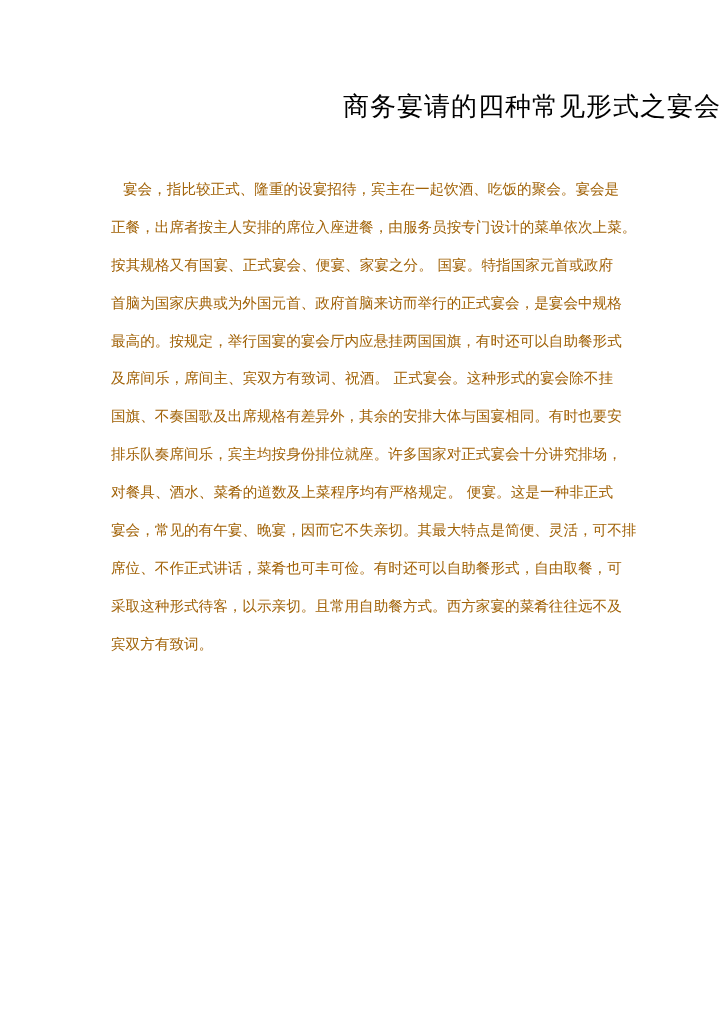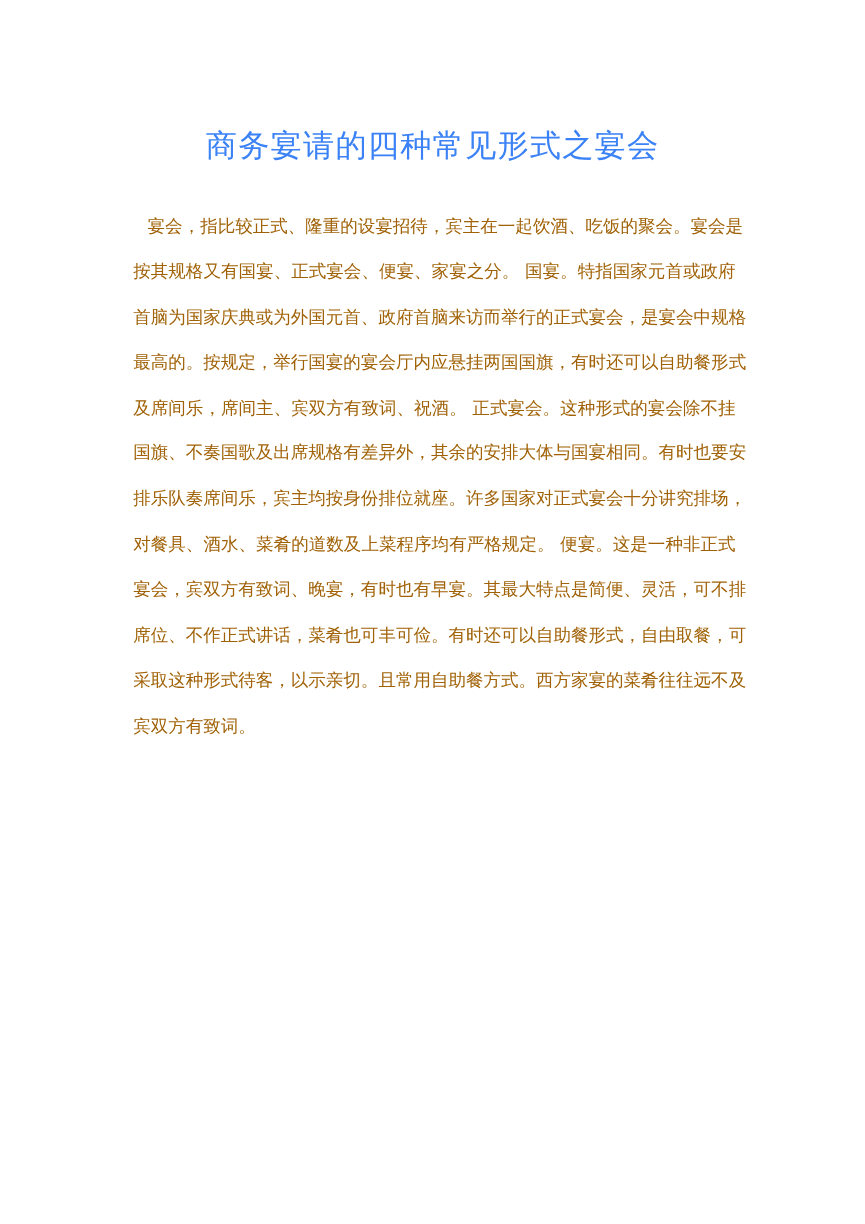--- a/index.html
+++ b/index.html
@@ -1,38 +1,39 @@
 <!DOCTYPE html>
 <html><head>
   <meta charset="utf-8">
   <style>
     html, body { margin: 0; padding: 0; background: #ffffff; }
     body { width: 721px; height: 1020px; position: relative; overflow: hidden;
            font-family: "DejaVu Serif", "Liberation Serif", serif; color: #111; }
     .page { position: absolute; left: 0; top: 0; width: 721px; height: 1020px; background: #fff; }
-    .title { position: absolute; left: 0; width: 721px; top: 88px; text-align: center;
-             font-size: 26px; line-height: 36px; letter-spacing: 1px; color: #3b82f6; margin-top: 16px; }
+    .title { position: absolute; left: 0; width: 721px; top: 88px; text-align: right;
+             font-size: 26px; line-height: 36px; letter-spacing: 1px; color: #000000; }
     .body { position: absolute; left: 111px; top: 170px; width: 502px;
             font-size: 14.6px; line-height: 37.9px; text-align: justify; color: #a16207; }
     .line { display: block; white-space: nowrap; height: 37.9px; text-align-last: justify; }
     .line.first { padding-left: 12px; }
     .line.last { text-align-last: left; }
   </style>
 </head>
 <body>
 
 <div class="page">
   <div class="title">商务宴请的四种常见形式之宴会</div>
   <div class="body">
     <span class="line first">宴会，指比较正式、隆重的设宴招待，宾主在一起饮酒、吃饭的聚会。宴会是</span>
+    <span class="line">正餐，出席者按主人安排的席位入座进餐，由服务员按专门设计的菜单依次上菜。</span>
     <span class="line">按其规格又有国宴、正式宴会、便宴、家宴之分。 国宴。特指国家元首或政府</span>
     <span class="line">首脑为国家庆典或为外国元首、政府首脑来访而举行的正式宴会，是宴会中规格</span>
     <span class="line">最高的。按规定，举行国宴的宴会厅内应悬挂两国国旗，有时还可以自助餐形式</span>
     <span class="line">及席间乐，席间主、宾双方有致词、祝酒。 正式宴会。这种形式的宴会除不挂</span>
     <span class="line">国旗、不奏国歌及出席规格有差异外，其余的安排大体与国宴相同。有时也要安</span>
     <span class="line">排乐队奏席间乐，宾主均按身份排位就座。许多国家对正式宴会十分讲究排场，</span>
     <span class="line">对餐具、酒水、菜肴的道数及上菜程序均有严格规定。 便宴。这是一种非正式</span>
-    <span class="line">宴会，宾双方有致词、晚宴，有时也有早宴。其最大特点是简便、灵活，可不排</span>
+    <span class="line">宴会，常见的有午宴、晚宴，因而它不失亲切。其最大特点是简便、灵活，可不排</span>
     <span class="line">席位、不作正式讲话，菜肴也可丰可俭。有时还可以自助餐形式，自由取餐，可</span>
     <span class="line">采取这种形式待客，以示亲切。且常用自助餐方式。西方家宴的菜肴往往远不及</span>
     <span class="line last">宾双方有致词。</span>
   </div>
 </div>
 
 </body></html>

